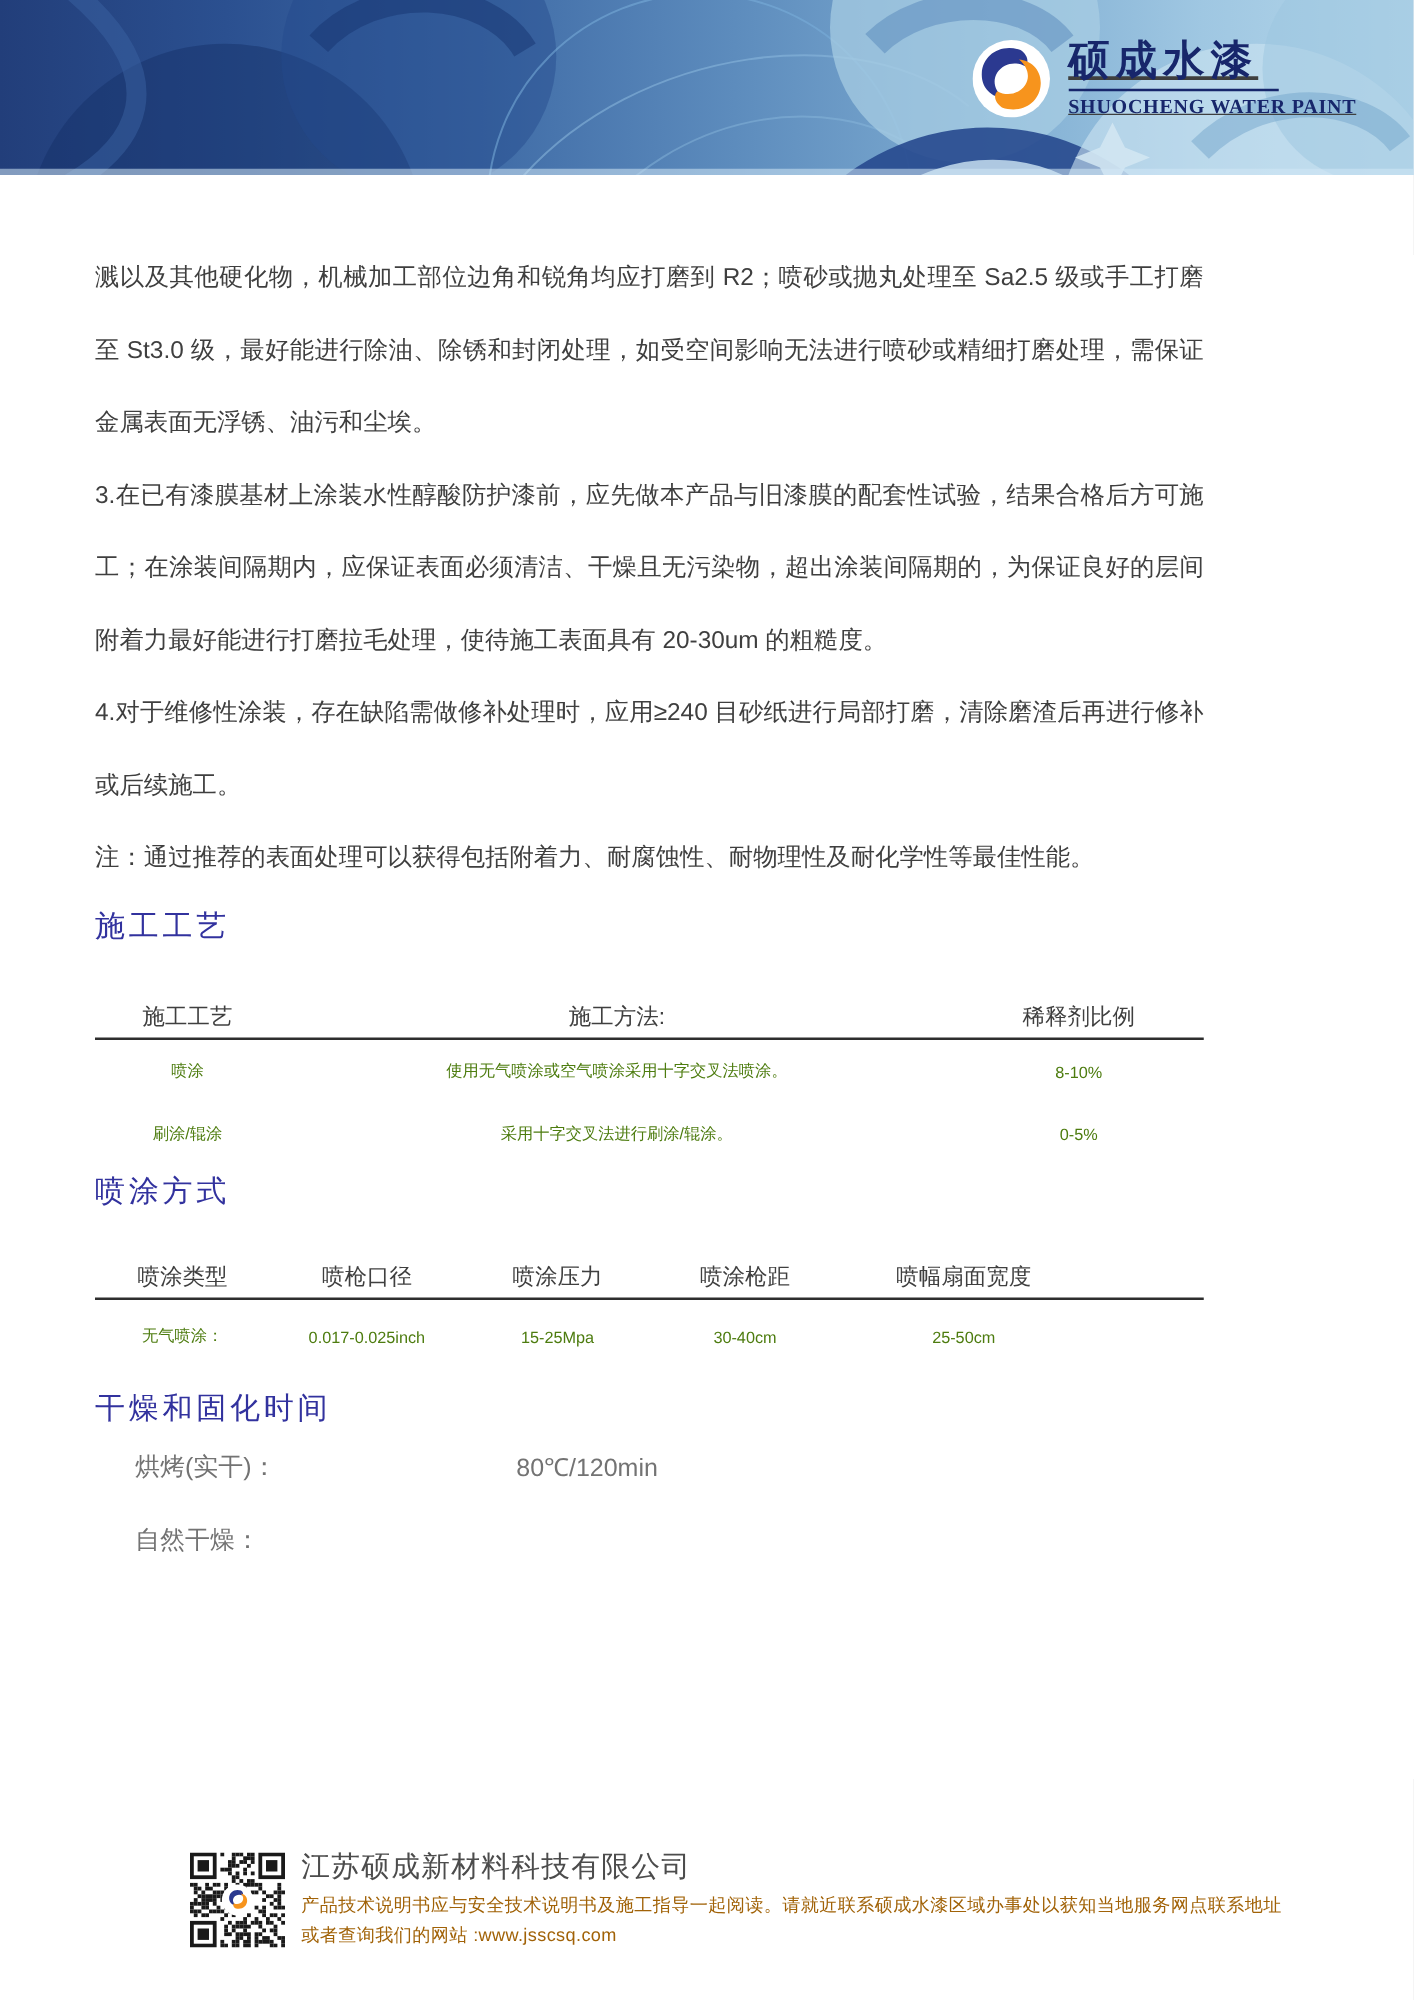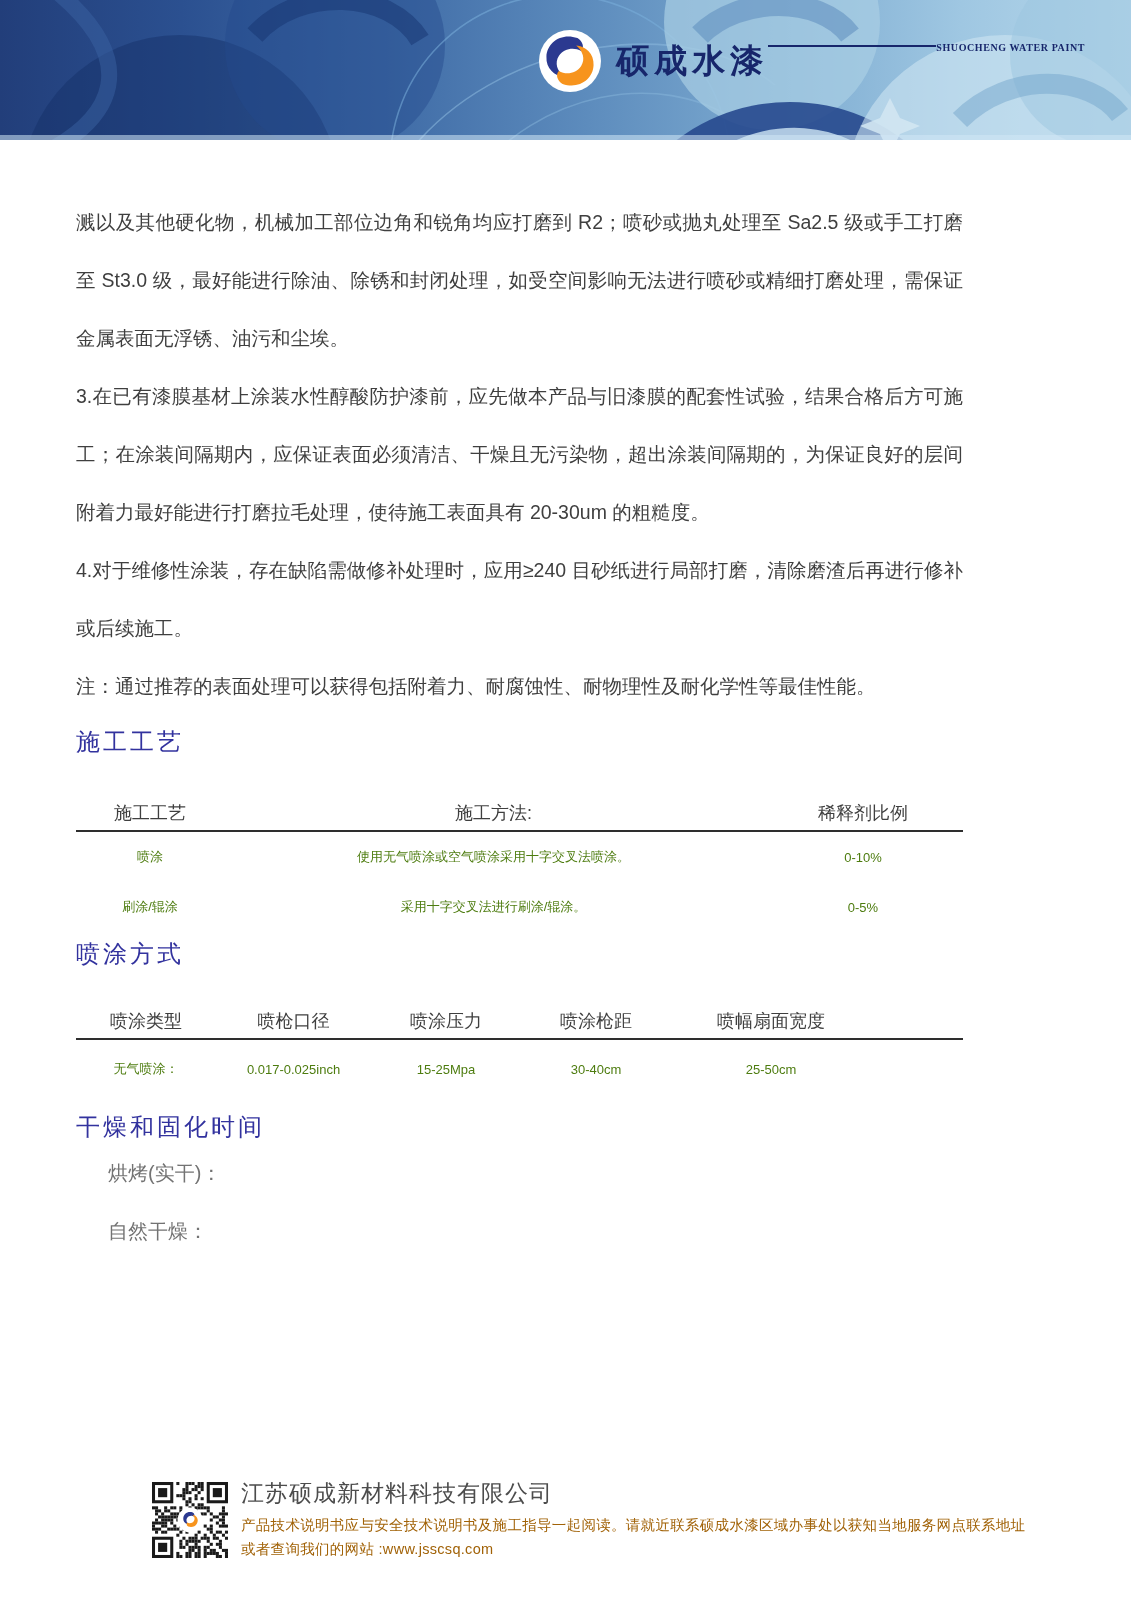--- a/index.html
+++ b/index.html
@@ -17,29 +17,29 @@
     background:linear-gradient(90deg,#223e7a 0%,#2b5090 16%,#3f6ba6 34%,#5d8cbd 52%,#7fadd2 70%,#9fc7e2 85%,#b6d7ea 100%);
   }
   .banner::after {
     content:""; position:absolute; left:0; right:0; bottom:0; height:5px;
     background:rgba(210,232,246,.55);
   }
   .banner-art { position:absolute; inset:0; width:100%; height:100%; }
 
   .brand { position:absolute; top:30px; right:46px; display:flex; align-items:center; gap:15px; }
   .brand-mark { width:62px; height:62px; }
-  .brand-text { display:flex; flex-direction:row; }
+  .brand-text { display:flex; flex-direction:column;text-decoration:underline; }
   .brand-cn {
     font-family:"Liberation Serif", serif; font-weight:bold;
     font-size:33px; letter-spacing:5px; color:#17266b; line-height:38px; white-space:nowrap;
   }
   .brand-rule { height:2px; background:#17266b; margin:3px 0 4px 0; width:168px; }
   .brand-en {
     font-family:"Liberation Serif", serif; font-weight:bold;
-    font-size:10px; letter-spacing:.6px; color:#17266b; white-space:nowrap;
+    font-size:16px; letter-spacing:.6px; color:#17266b; white-space:nowrap;
   }
 
   
   .content { padding:53px 168px 0 76px; }
   .body-par {
     font-size:19.5px; line-height:58px; text-align:justify; color:#3f3f3f;
   }
   h2.section {
     color:#32329e; font-size:24px; font-weight:500; letter-spacing:3px;
     line-height:34px; height:34px;
@@ -123,21 +123,21 @@
     <h2 class="section" id="sec-process">施工工艺</h2>
 
     <div class="trow thead t1">
       <div>施工工艺</div>
       <div>施工方法:</div>
       <div>稀释剂比例</div>
     </div>
     <div class="trow tbody t1">
       <div>喷涂</div>
       <div>使用无气喷涂或空气喷涂采用十字交叉法喷涂。</div>
-      <div>0-10%</div>
+      <div>8-10%</div>
     </div>
     <div class="trow tbody t1">
       <div>刷涂/辊涂</div>
       <div>采用十字交叉法进行刷涂/辊涂。</div>
       <div>0-5%</div>
     </div>
 
     <h2 class="section" id="sec-spray">喷涂方式</h2>
 
     <div class="trow thead t2">
@@ -152,20 +152,21 @@
       <div>0.017-0.025inch</div>
       <div>15-25Mpa</div>
       <div>30-40cm</div>
       <div>25-50cm</div>
     </div>
 
     <h2 class="section" id="sec-drying">干燥和固化时间</h2>
 
     <div class="dry-row">
       <div class="dry-label">烘烤(实干)：</div>
+      <div>80℃/120min</div>
     </div>
     <div class="dry-row">
       <div class="dry-label">自然干燥：</div>
       <div></div>
     </div>
 
   </div>
 
   <div class="footer">
     <div class="qr-wrap">

